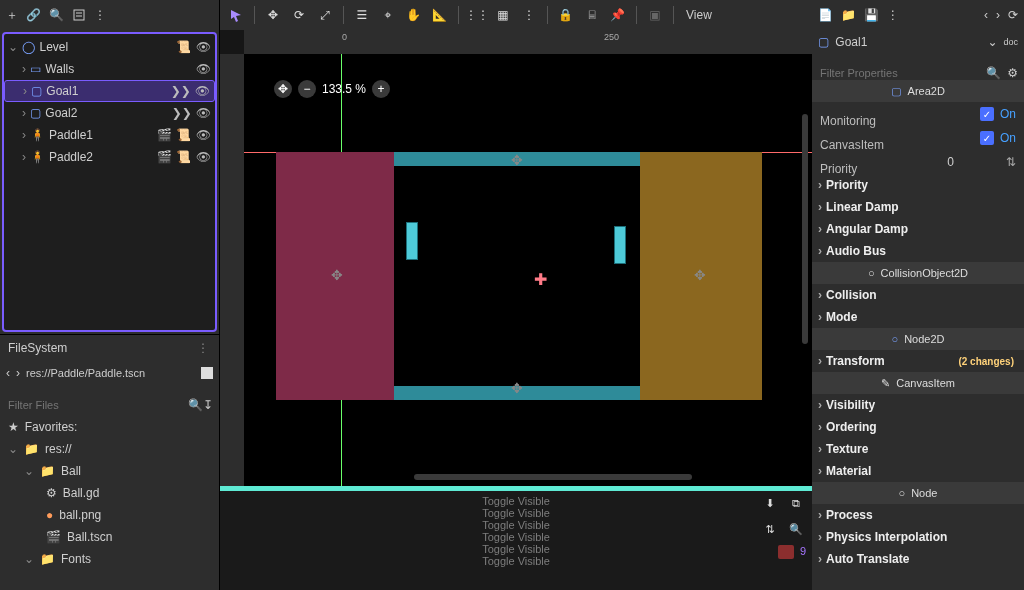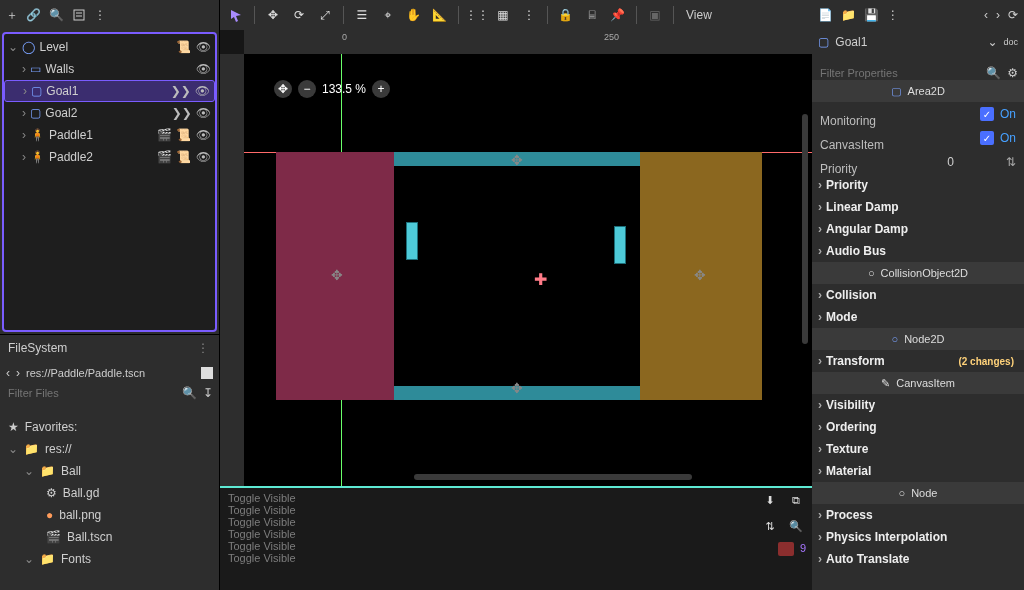--- a/index.html
+++ b/index.html
@@ -36,21 +36,21 @@
   .node-row{display:flex;align-items:center;height:22px;padding-left:4px;}
   .node-row.selected{background:var(--sel);border:1px solid var(--sel-outline);border-radius:3px;}
   .node-indent{display:inline-block;}
   .node-label{flex:1;margin-left:4px;color:var(--text);}
   .node-icons{display:flex;gap:4px;margin-right:4px;color:#bbb;}
 
   .filesystem-hdr{height:26px;display:flex;align-items:center;justify-content:space-between;padding:0 8px;border-top:1px solid #000;}
   .dots{letter-spacing:2px;color:#888;}
   .fs-path{height:26px;display:flex;align-items:center;gap:6px;padding:0 6px;}
   .fs-path-text{flex:1;color:#ccc;font-size:11px;overflow:hidden;white-space:nowrap;}
-  .fs-filter{height:26px;display:flex;align-items:flex-start;gap:6px;padding:0 6px;}
+  .fs-filter{height:26px;display:flex;align-items:flex-end;padding:0 6px;}
   .fs-filter-in{flex:1;border:none;background:transparent;color:#888;font-size:11px;}
   .fs-tree{flex:1;overflow:auto;padding:4px 0;}
   .fs-row{display:flex;align-items:center;height:22px;padding-left:8px;gap:6px;}
   .fs-row .lbl{color:var(--text);}
   .star{color:#ccc;}
   .folder{color:#7aa2ff;}
   .img{color:#ff9c5b;}
 
   
   .mid-toolbar{height:30px;display:flex;align-items:center;gap:6px;padding:0 6px;background:var(--panel);}
@@ -76,21 +76,21 @@
   .paddle{position:absolute;width:12px;height:38px;background:#4ecad8;border:1px solid #1d6f7a;}
   .paddle.l{left:130px;top:70px;}
   .paddle.r{left:338px;top:74px;}
   .ball{position:absolute;left:258px;top:118px;color:#ff7b88;font-size:16px;}
   .anchor{position:absolute;color:#888;font-size:14px;}
   .guide-v{position:absolute;top:0;bottom:0;width:1px;background:#6aff6a;}
   .guide-h{position:absolute;left:0;right:0;height:1px;background:#ff6a6a;}
   .hscroll{position:absolute;left:170px;right:120px;bottom:6px;height:6px;background:#3a3a3a;border-radius:3px;}
   .vscroll{position:absolute;right:4px;top:60px;height:230px;width:6px;background:#3a3a3a;border-radius:3px;}
 
-  .output{height:104px;background:#1a1a1a;border-top:2px solid #5eead4;color:#7d7d7d;font-family:monospace;font-size:11px;padding:4px 8px;overflow:auto;position:relative;}
+  .output{height:104px;background:#1a1a1a;border-top:5px solid #5eead4;color:#7d7d7d;font-family:monospace;font-size:11px;padding:4px 8px;overflow:auto;position:relative;text-align:center;}
   .out-bar{position:absolute;right:6px;top:2px;display:flex;gap:6px;flex-direction:column;align-items:flex-end;}
   .out-row{display:flex;gap:6px;}
   .warn{color:#a776ff;}
 
   
   .right-toolbar{height:30px;display:flex;align-items:center;justify-content:space-between;padding:0 6px;background:var(--panel);}
   .right-icons{display:flex;gap:8px;}
   .insp-node{height:24px;display:flex;align-items:center;gap:6px;padding:0 6px;}
   .insp-filter{height:26px;display:flex;align-items:flex-end;padding:0 6px;gap:6px;}
   .insp-filter-in{flex:1;border:none;background:transparent;color:#888;font-size:11px;}

